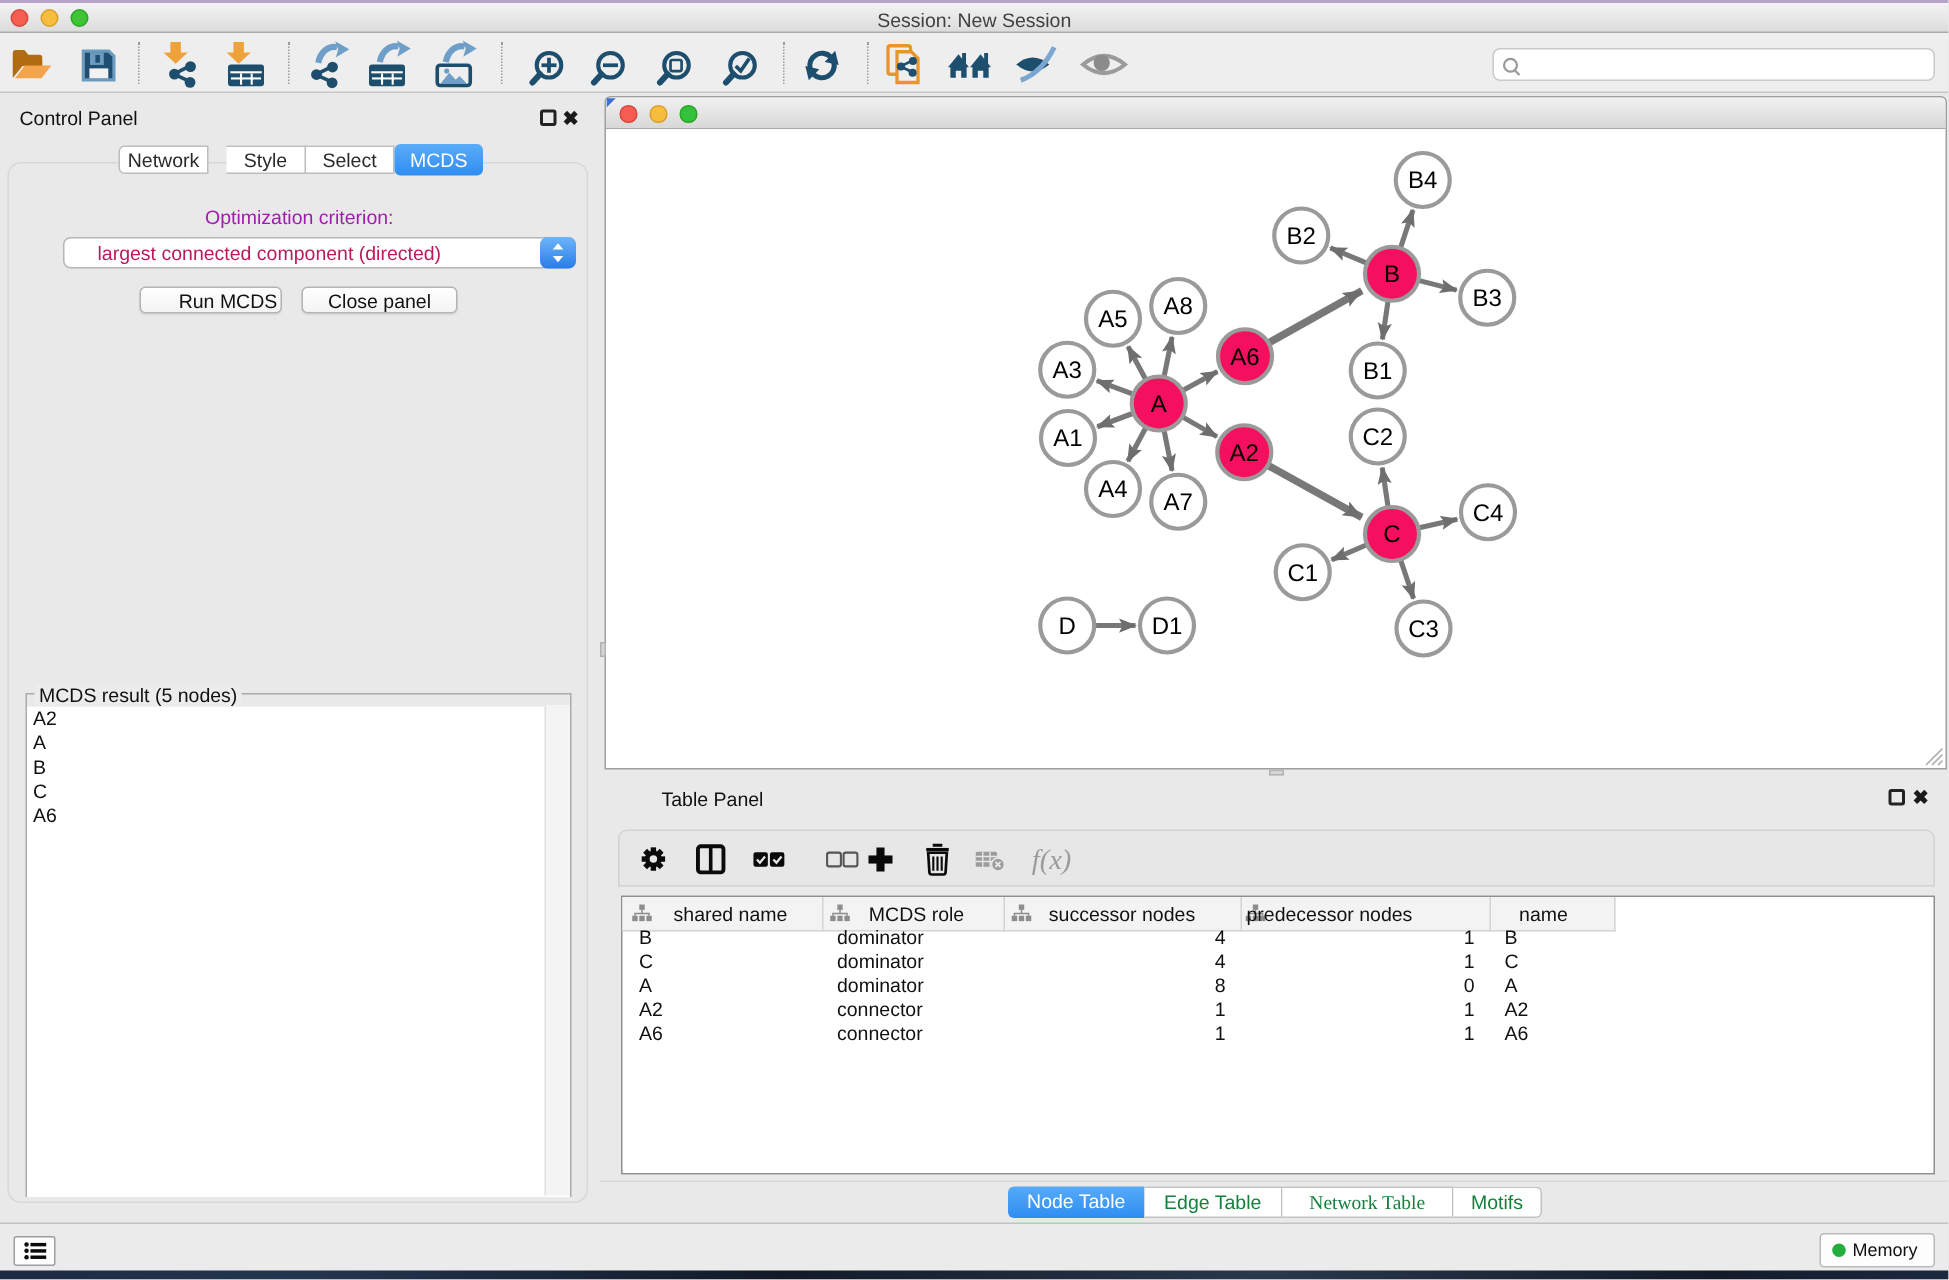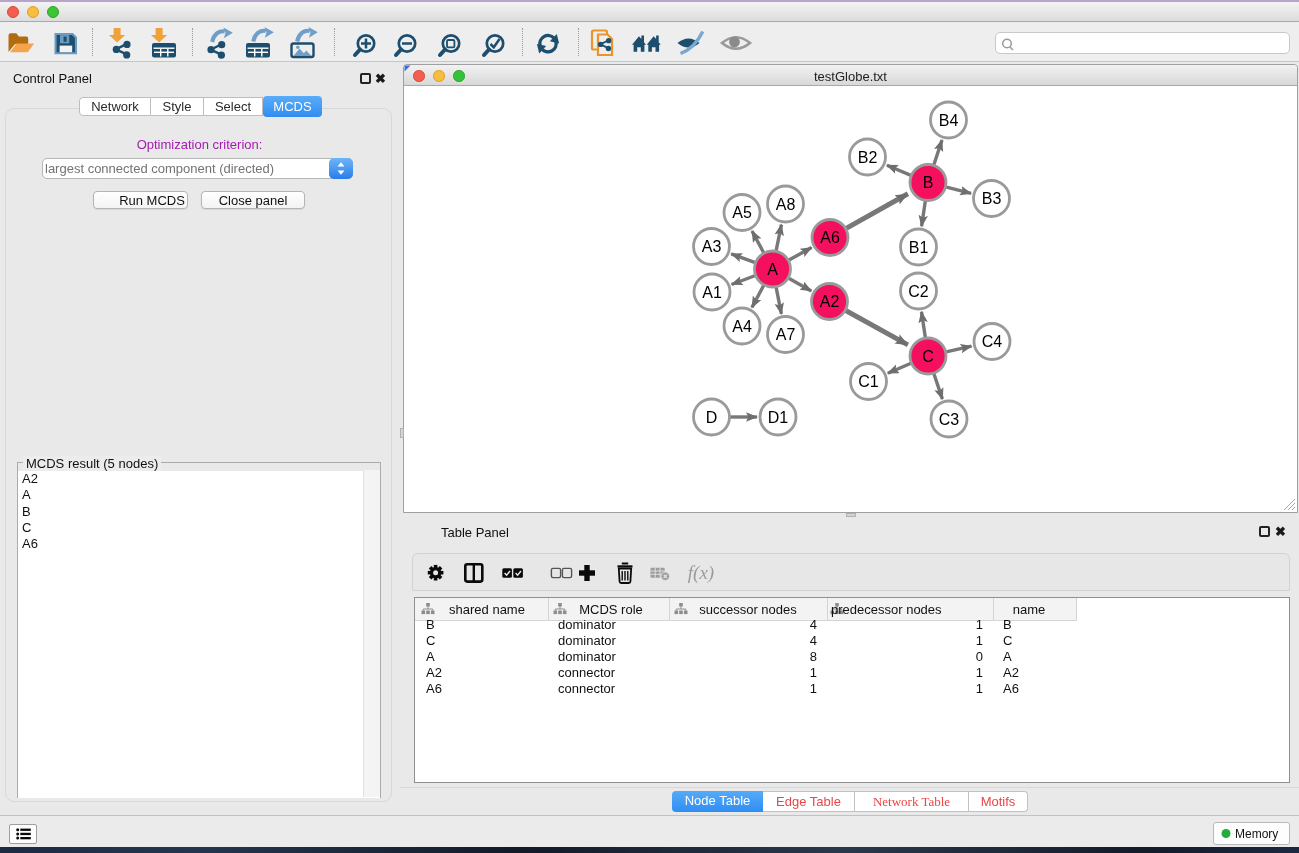--- a/index.html
+++ b/index.html
@@ -19,22 +19,22 @@
   border:1px solid #c9c9c9; border-radius:5px; }
 
 #cp-title { left:13px; top:71px; font-size:13px; color:#111; }
 .winbtn { position:absolute; font-size:13px; color:#1a1a1a; }
 .sqbtn { position:absolute; width:11px; height:11px; border:2px solid #222; border-radius:2px; }
 .cptab { position:absolute; top:97px; height:19px; background:#fff; border:1px solid #bdbdbd;
   font-size:13px; color:#2a2a2a; text-align:center; line-height:18px; border-left:none;}
 #cp-inner { left:5px; top:108px; width:387px; height:694px; background:#e9e9e9;
   border:1px solid #d8d8d8; border-radius:9px; }
 #optlabel { left:0; top:137px; width:399px; text-align:center; font-size:13px; color:#a21caf; }
-#combo { left:42px; top:158px; width:311px; height:21px; background:#fff; border:1px solid #b6b6b6;
-  border-radius:5px; font-size:13px; color:#737373; line-height:19px; padding-left:2px; }
+#combo { left:42px; top:158px; width:342px; height:21px; background:#fff; border:1px solid #b6b6b6;
+  border-radius:5px; font-size:13px; color:#be185d; line-height:19px; padding-left:22px; }
 #combo-btn { position:absolute; right:-1px; top:-1px; width:24px; height:21px; border-radius:5px;
   background:linear-gradient(#6db5f9,#2a7de9); }
 .macbtn { position:absolute; background:linear-gradient(#ffffff,#f3f3f3); border:1px solid #b4b4b4;
   border-radius:4px; font-size:13px; color:#111; text-align:center; height:18px; line-height:17px; top:191px;
   box-shadow:0 1px 1px rgba(0,0,0,0.08);}
 
 #grp { left:17px; top:462px; width:364px; height:336px; border:1px solid #ababab; }
 #grp-label { left:23px; top:456px; font-size:13px; color:#111; background:#ececec; padding:0 3px; }
 #grp-list { left:18px; top:471px; width:362px; height:327px; background:#fff; font-size:13px; color:#111; }
 #grp-list div { padding-left:4px; height:16.3px; line-height:16.3px; }
@@ -53,36 +53,37 @@
 #tptable { left:414px; top:597px; width:876px; height:186px; background:#fff; border:1px solid #8f8f8f; }
 #tphead { position:absolute; left:0; top:0; width:662px; height:23px; background:#f3f3f3;
   border-bottom:1px solid #d4d4d4; }
 .th { position:absolute; top:4px; font-size:13px; color:#111; }
 .colsep { position:absolute; top:0; height:23px; width:0; border-left:1px solid #d4d4d4; }
 .colicon { position:absolute; top:4px; }
 .td { height:16px; line-height:16px; }
 .td { position:absolute; font-size:13px; color:#111; }
 
 .btab { position:absolute; top:791px; height:21px; background:#fff; border:1px solid #c2c2c2;
-  font-size:13px; color:#ef4444; text-align:center; line-height:20px; border-left:none; }
+  font-size:13px; color:#15803d; text-align:center; line-height:20px; border-left:none; }
 
 #statusbar { left:0; top:815px; width:1299px; height:32px; background:#ebebeb; border-top:1px solid #c2c2c2; }
 #memorybtn { left:1213px; top:822px; width:77px; height:23px; background:#fdfdfd; border:1px solid #b9b9b9;
   border-radius:3px; font-size:12px; color:#111; }
 #darkstrip { left:0; top:847px; width:1299px; height:6px;
   background:linear-gradient(90deg,#1c2a42,#24364f 15%,#121a28 40%,#2a384c 65%,#131b29 88%,#1c2840); }
 #netgraph text { font-size:16px; font-weight:400; fill:#000; text-anchor:middle; font-family:"Liberation Sans",sans-serif; }
 </style>
 </head>
 <body>
 <div class="abs" id="topstrip"></div>
 <div class="abs" id="titlebar">
   <div class="tl" style="left:7px;background:#f35e51;border:0.5px solid #d8473c;"></div>
   <div class="tl" style="left:27px;background:#f6bd3e;border:0.5px solid #dd9f23;"></div>
   <div class="tl" style="left:47px;background:#3fc435;border:0.5px solid #2aa425;"></div>
+  <div class="abs" id="titletext">Session: New Session</div>
 </div>
 <div class="abs" id="toolbar">
 <svg class="abs" style="left:0;top:0;" width="990" height="40" viewBox="0 0 990 40">
 <defs>
 <g id="carrow">
           <path d="M1 13 C2.5 6 7.5 2.8 12 3.9" fill="none" stroke="#6f9fc8" stroke-width="3.6"></path>
           <path d="M10.8 0.4 L19 5 L11.2 9.8 L12.6 5 Z" fill="#6f9fc8"></path>
         </g>
 <g id="dtable">
           <rect x="0" y="0" width="24" height="14.5" rx="2" fill="#1d4e6e"></rect>
@@ -199,21 +200,21 @@
         <circle cx="11" cy="8.5" r="4.3" fill="none" stroke="#9a9a9a" stroke-width="1.5"></circle>
         <line x1="14" y1="12" x2="17" y2="15" stroke="#9a9a9a" stroke-width="1.5"></line>
       </svg>
 </div>
 </div>
 
 <div class="abs" id="cp-title">Control Panel</div>
 <div class="sqbtn" style="left:360px;top:73px;"></div>
 <div class="winbtn" style="left:375px;top:71px;font-weight:bold;">✖</div>
 <div class="abs" id="cp-inner"></div>
-<div class="cptab" style="left:79px;width:72px;border-radius:4px 0 0 4px;border-left:1px solid #bdbdbd;">Network</div>
+<div class="cptab" style="left:79px;width:60px;border-radius:4px 0 0 4px;border-left:1px solid #bdbdbd;">Network</div>
 <div class="cptab" style="left:151px;width:53px;">Style</div>
 <div class="cptab" style="left:204px;width:59px;">Select</div>
 <div class="cptab" style="left:263px;width:59px;top:96px;height:21px;background:linear-gradient(#5aacf8,#2f8df2);color:#fff;border:none;border-radius:4px;line-height:21px;">MCDS</div>
 <div class="abs" id="optlabel">Optimization criterion:</div>
 <div class="abs" id="combo">largest connected component (directed)
   <div id="combo-btn"><svg width="24" height="21" viewBox="0 0 24 21">
         <path d="M12 4.2 L15.5 8.4 H8.5 Z" fill="#fff"></path>
         <path d="M12 16.8 L15.5 12.6 H8.5 Z" fill="#fff"></path>
       </svg></div>
 </div>
@@ -231,21 +232,20 @@
 <div class="abs" id="grp-label">MCDS result (5 nodes)</div>
 
 <div class="abs" id="netwin">
   <svg class="abs" style="left:0;top:0;z-index:5;" width="7" height="7" viewBox="0 0 7 7">
       <path d="M0.5 0.5 H6.5 L0.5 6.5 Z" fill="#3a6fd8"></path>
     </svg>
   <div class="abs" id="nettitle">
     <div class="tl" style="left:9px;background:#f35e51;border:0.5px solid #d8473c;"></div>
     <div class="tl" style="left:29px;background:#f6bd3e;border:0.5px solid #dd9f23;"></div>
     <div class="tl" style="left:49px;background:#35c23b;border:0.5px solid #2aa425;"></div>
-    <div class="abs" id="nettitletext">testGlobe.txt</div>
   </div>
   <svg class="abs" id="netgraph" style="left:0;top:21px;" width="893" height="426" viewBox="0 0 893 426">
 <defs>
 <marker id="ah" markerWidth="13" markerHeight="10" refX="11" refY="4.75" orient="auto" markerUnits="userSpaceOnUse">
           <path d="M0 0 L12 4.75 L0 9.5 L2.4 4.75 Z" fill="#6e6e6e"></path>
         </marker>
 <marker id="ah2" markerWidth="14" markerHeight="11" refX="12.5" refY="5.25" orient="auto" markerUnits="userSpaceOnUse">
           <path d="M0 0 L13 5.25 L0 10.5 L2.6 5.25 Z" fill="#6e6e6e"></path>
         </marker>
 </defs>

